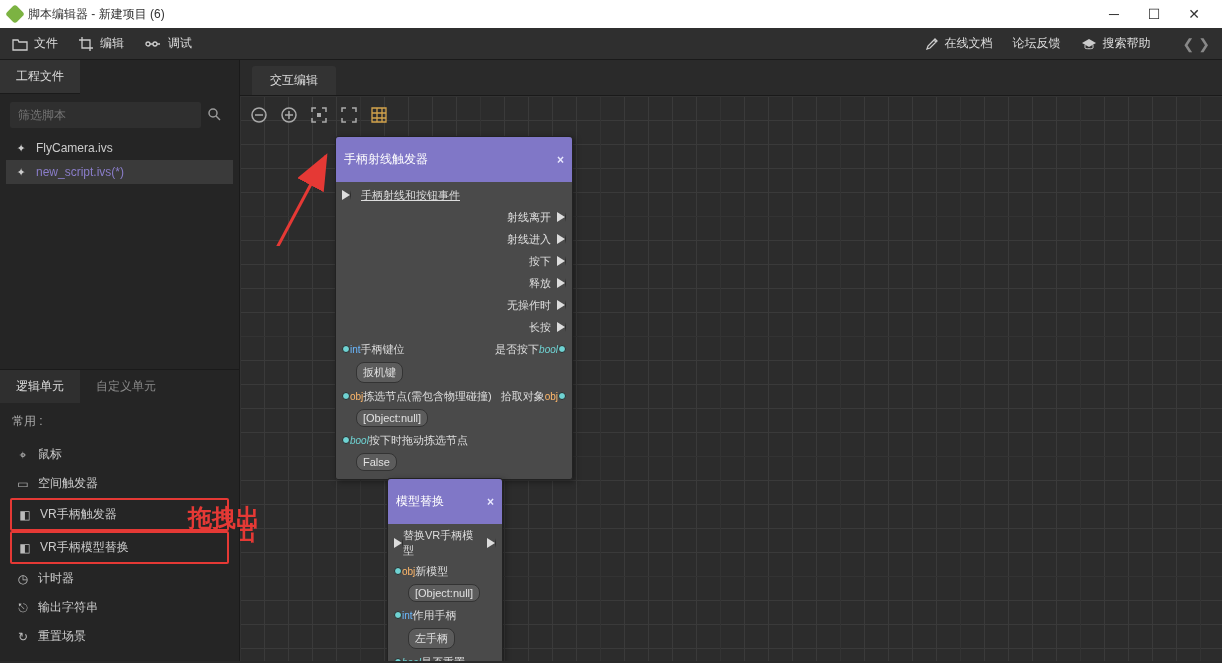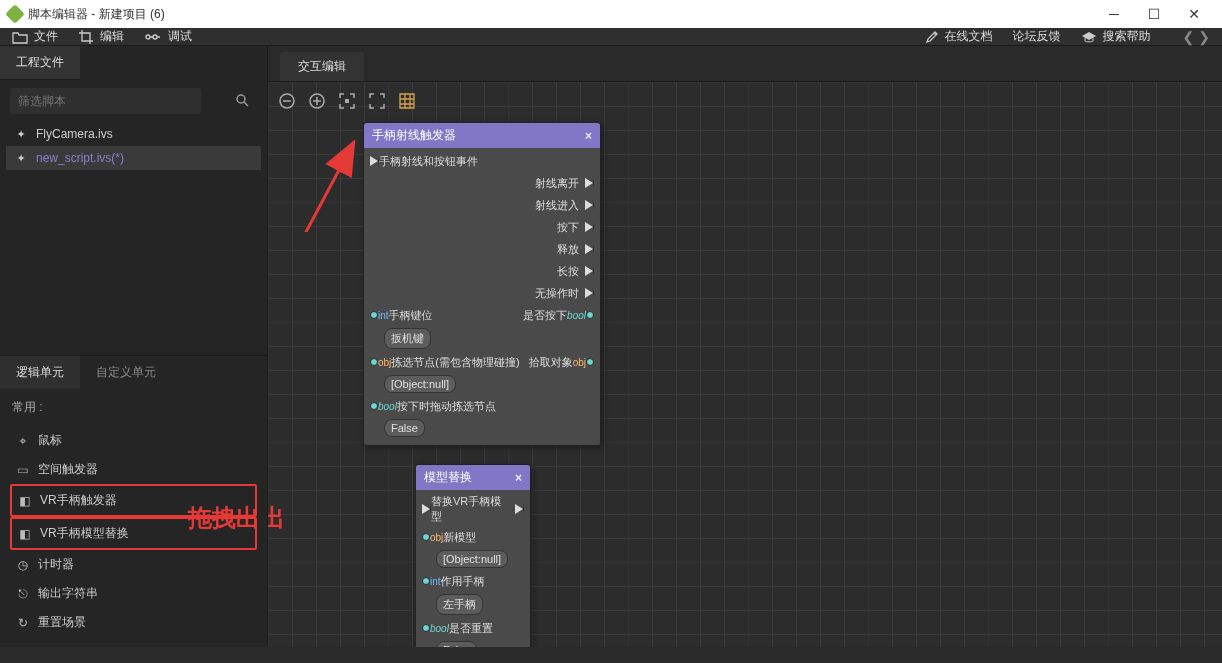--- a/index.html
+++ b/index.html
@@ -1,26 +1,26 @@
 <!DOCTYPE html>
 <html><head>
 <meta charset="utf-8">
 <style>
 * { margin:0; padding:0; box-sizing:border-box; font-family:"Microsoft YaHei",Arial,sans-serif; }
 body { background:#2a2a2a; color:#ccc; font-size:12px; width:1222px; height:663px; overflow:hidden; position:relative; }
 .titlebar { height:28px; background:#fff; color:#333; display:flex; align-items:center; padding:0 8px; font-size:12px; }
 .titlebar .tb-icon { width:14px; height:14px; background:#7cb342; border-radius:3px; margin-right:6px; transform:rotate(45deg); }
 .titlebar .tb-title { flex:1; }
 .titlebar .wc { width:40px; text-align:center; font-size:14px; cursor:pointer; }
-.menubar { height:18px; background:#2f2f2f; border-bottom:1px solid #1a1a1a; display:flex; align-items:center; padding:0 12px; gap:20px; }
+.menubar { height:32px; background:#2f2f2f; border-bottom:1px solid #1a1a1a; display:flex; align-items:center; padding:0 12px; gap:20px; }
 .menubar .mitem { display:flex; align-items:center; gap:6px; color:#ddd; cursor:pointer; }
 .menubar .spacer { flex:1; }
 .menubar .ricon svg, .menubar .micon svg { display:block; }
 .app-body { display:flex; height:calc(663px - 28px - 34px); }
-.sidebar { width:268px; background:#252525; border-right:1px solid #1a1a1a; display:flex; flex-direction:column; }
+.sidebar { width:240px; background:#252525; border-right:1px solid #1a1a1a; display:flex; flex-direction:column; }
 .panel-tab-row { display:flex; }
 .panel-tab { padding:8px 16px; background:#2f2f2f; color:#ddd; border-bottom:1px solid #1a1a1a; cursor:pointer; }
 .panel-tab.active { background:#333; }
 .search-row { padding:8px 10px; display:flex; align-items:center; }
 .search-box { flex:1; background:#2f2f2f; border:none; color:#fde047; padding:6px 28px 6px 8px; font-size:12px; border-radius:2px; }
 .search-wrap { position:relative; flex:1; }
 .search-wrap .sicon { position:absolute; right:8px; top:5px; color:#888; }
 .file-list { padding:0 6px; }
 .file-item { display:flex; align-items:center; gap:8px; padding:5px 8px; color:#ccc; cursor:pointer; }
 .file-item.sel { background:#3a3a3a; color:#8a7dc9; }
@@ -40,21 +40,21 @@
 .main-tabs { display:flex; padding:6px 12px 0 12px; }
 .main-tabs .mt { padding:6px 18px; background:#333; color:#ddd; border-top-left-radius:3px; border-top-right-radius:3px; cursor:pointer; }
 .canvas-wrap { flex:1; position:relative; overflow:hidden; border-top:1px solid #1a1a1a; }
 .grid { position:absolute; inset:0; background-color:#2c2c2c;
  background-image:linear-gradient(#333 1px,transparent 1px),linear-gradient(90deg,#333 1px,transparent 1px),linear-gradient(#3a3a3a 1px,transparent 1px),linear-gradient(90deg,#3a3a3a 1px,transparent 1px);
  background-size:120px 120px,120px 120px,24px 24px,24px 24px; }
 .toolbar-mini { position:absolute; top:8px; left:8px; display:flex; gap:8px; z-index:5; }
 .toolbar-mini .tbtn { width:22px; height:22px; display:flex; align-items:center; justify-content:center; color:#aaa; cursor:pointer; }
 .toolbar-mini .tbtn.on { color:#d4a44c; }
 .node { position:absolute; background:#4a4a4a; border:1px solid #222; border-radius:3px; box-shadow:2px 2px 6px rgba(0,0,0,.4); }
-.node-head { background:#8077c7; color:#fff; padding:4px 8px; display:flex; align-items:center; justify-content:space-between; font-size:12px; border-top-left-radius:3px; border-top-right-radius:3px; }
+.node-head { background:#8077c7; color:#fff; padding:14px 8px; display:flex; align-items:center; justify-content:space-between; font-size:12px; border-top-left-radius:3px; border-top-right-radius:3px; }
 .node-head .x { cursor:pointer; color:#e8e8ff; font-weight:bold; }
 .node-body { padding:4px 6px 8px 6px; display:flex; flex-direction:column; gap:4px; }
 .row { display:flex; align-items:center; font-size:11px; color:#ddd; min-height:18px; position:relative; }
 .row .gap { flex:1; }
 .port { width:8px; height:8px; border-radius:50%; background:#6fd3d3; border:1px solid #2a2a2a; }
 .port.tri { width:0; height:0; border-left:8px solid #ddd; border-top:5px solid transparent; border-bottom:5px solid transparent; border-radius:0; background:none; }
 .port.tri.in { transform:none; }
 .tag { font-weight:normal; font-size:10px; }
 .tag.int { color:#6bb8ff; }
 .tag.obj { color:#ffb86b; }
@@ -233,21 +233,21 @@
       </div>
 
       <div class="node" style="left:95px; top:40px; width:238px;">
         <div class="node-head">
           <span>手柄射线触发器</span>
           <span class="x">×</span>
         </div>
         <div class="node-body">
           <div class="row">
             <span class="port tri in"></span>
-            <span style="margin-left:0;">手柄射线和按钮事件</span>
+            <span style="margin-left:10px;text-decoration:underline;">手柄射线和按钮事件</span>
           </div>
           <div class="row">
               <span class="gap"></span>
               <span>射线离开</span>
               <span class="port tri" style="margin-left:6px;"></span>
             </div>
           <div class="row">
               <span class="gap"></span>
               <span>射线进入</span>
               <span class="port tri" style="margin-left:6px;"></span>
@@ -257,26 +257,26 @@
               <span>按下</span>
               <span class="port tri" style="margin-left:6px;"></span>
             </div>
           <div class="row">
               <span class="gap"></span>
               <span>释放</span>
               <span class="port tri" style="margin-left:6px;"></span>
             </div>
           <div class="row">
               <span class="gap"></span>
+              <span>无操作时</span>
+              <span class="port tri" style="margin-left:6px;"></span>
+            </div>
+          <div class="row">
+              <span class="gap"></span>
               <span>长按</span>
-              <span class="port tri" style="margin-left:6px;"></span>
-            </div>
-          <div class="row">
-              <span class="gap"></span>
-              <span>无操作时</span>
               <span class="port tri" style="margin-left:6px;"></span>
             </div>
           <div class="row">
             <span class="port"></span>
             <span class="tag int">int</span>
             <span>手柄键位</span>
             <span class="gap"></span>
             <span>是否按下</span>
             <span class="tag bool">bool</span>
             <span class="port"></span>

